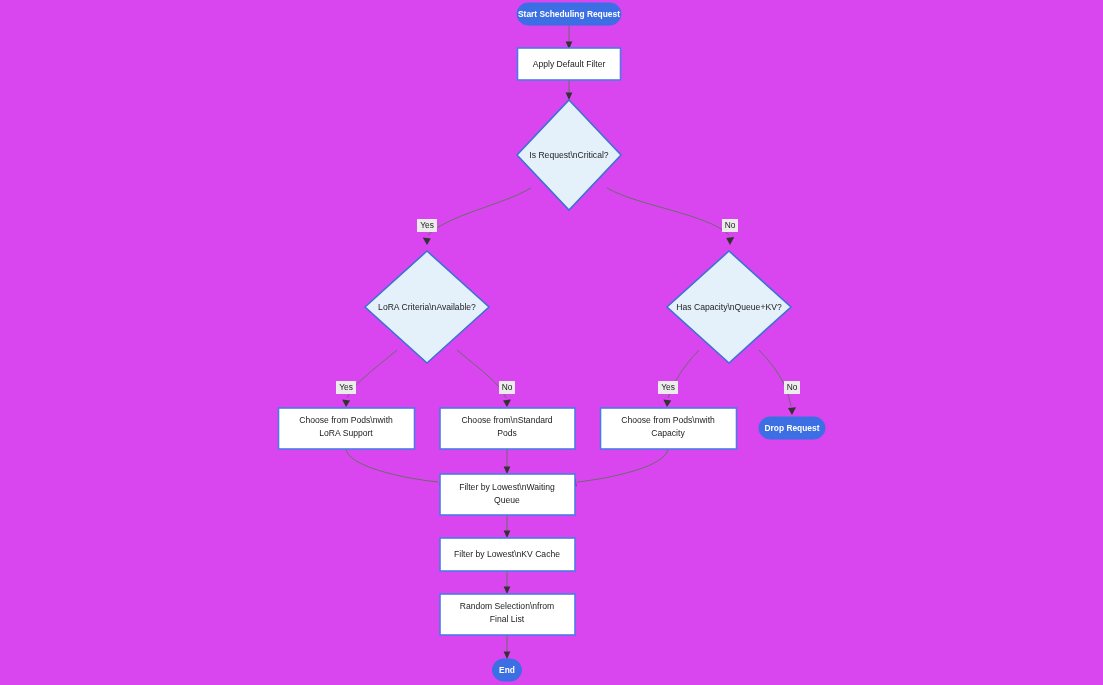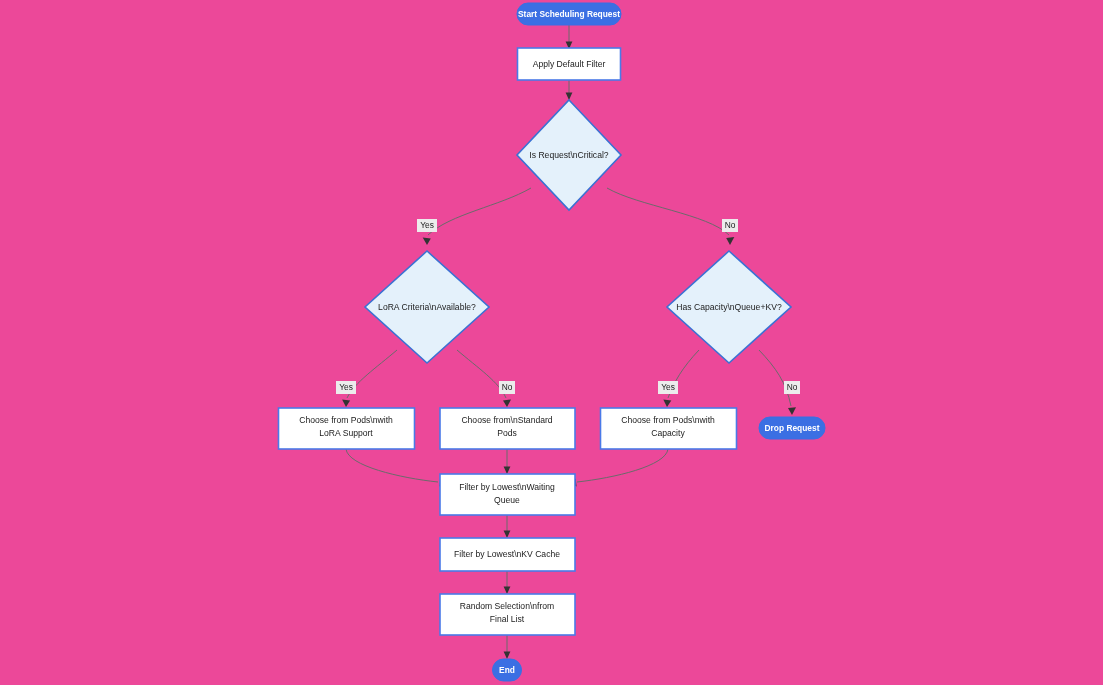--- a/index.html
+++ b/index.html
@@ -10,21 +10,21 @@
   body {
     width: 1103px;
     height: 685px;
     overflow: hidden;
     font-family: "Liberation Sans", sans-serif;
   }
   #flow-root {
     position: relative;
     width: 1103px;
     height: 685px;
-    background: #ec4899;
+    background: #d946ef;
   }
   svg#flow-svg {
     display: block;
     width: 1103px;
     height: 685px;
   }
   .edge-path {
     fill: none;
     stroke: #6b6b6b;
     stroke-width: 1;

